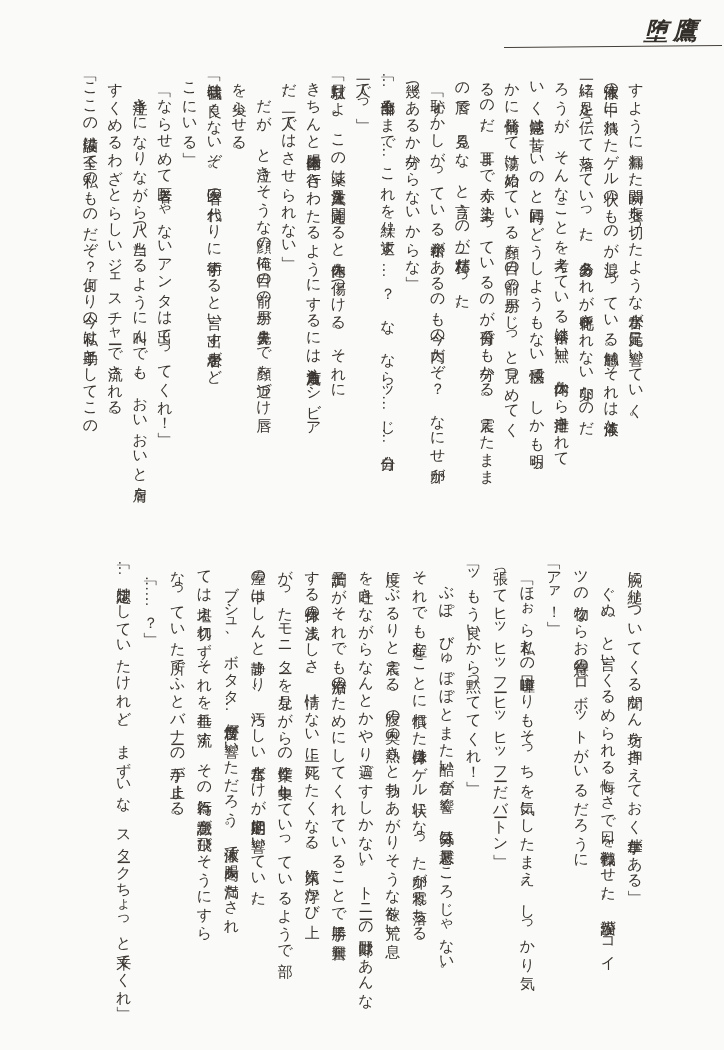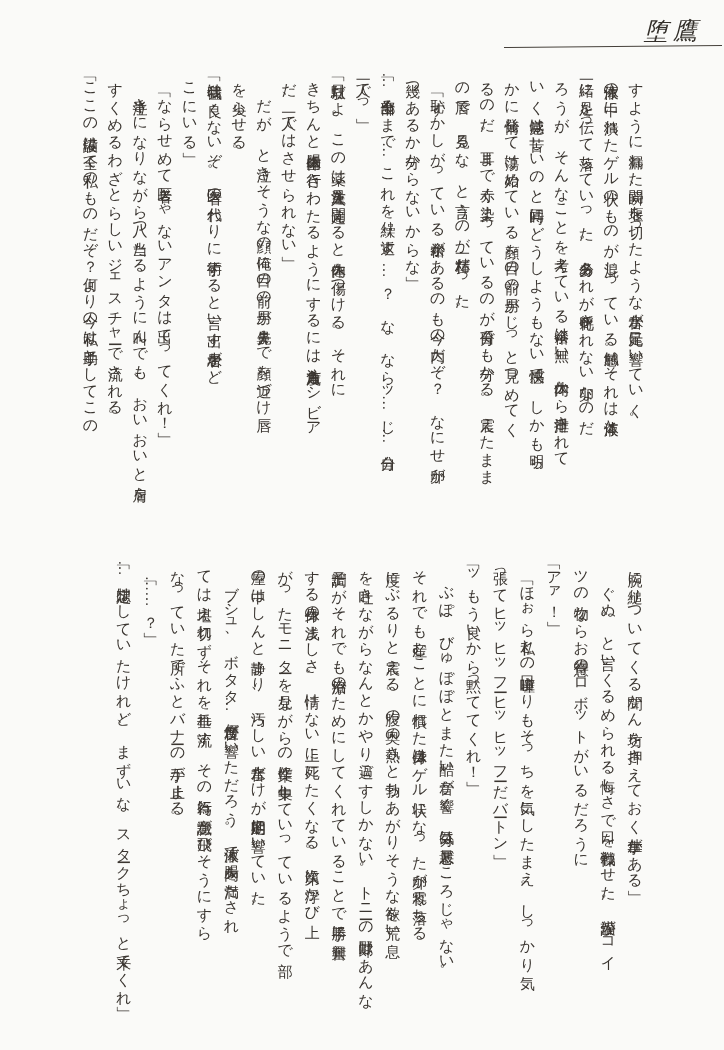--- a/index.html
+++ b/index.html
@@ -12,21 +12,21 @@
     width: 724px; height: 1050px;
     position: relative;
     overflow: hidden;
     background: var(--bg);
     font-family: "Liberation Serif", "DejaVu Serif", serif;
   }
   .page-title {
     position: absolute;
     top: 15px; right: 22px;
     font-size: 24px;
-    font-weight: normal;
+    font-weight: bold;
     font-style: italic;
     letter-spacing: 5px;
     color: #332f2a;
     white-space: nowrap;
   }
   .header-rule {
     position: absolute;
     top: 47px; left: 504px;
     width: 218px; height: 0;
     border-top: 1.6px solid var(--rule);

